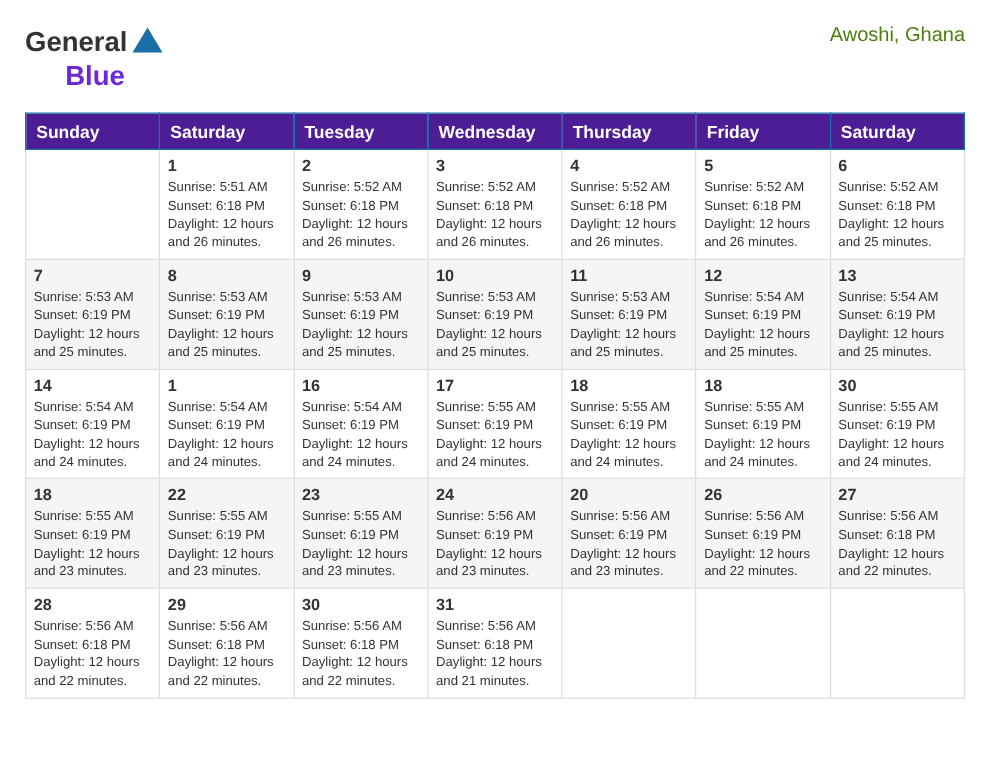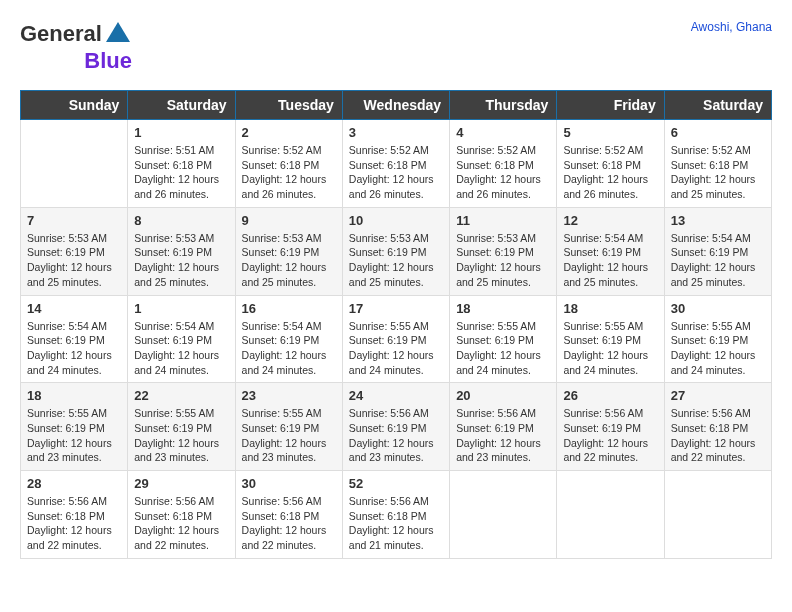--- a/index.html
+++ b/index.html
@@ -12,21 +12,21 @@
     }
     .header {
       display: flex;
       justify-content: space-between;
       align-items: flex-start;
       margin-bottom: 16px;
     }
     .logo {
       display: flex;
       flex-direction: column;
-      align-items: flex-end;
+      align-items: center;
     }
     .logo-text {
       display: flex;
       align-items: center;
       gap: 0;
     }
     .logo-general {
       font-size: 22px;
       font-weight: bold;
       color: #333;
@@ -44,32 +44,32 @@
     .title-block {
       text-align: right;
     }
     .month-year {
       font-size: 36px;
       font-weight: bold;
       color: #333;
       line-height: 1.1;
     }
     .location {
-      font-size: 12px;
-      color: #1d4ed8;
+      font-size: 16px;
+      color: #4d7c0f;
     }
     .calendar {
       width: 100%;
       border-collapse: collapse;
       border: 1px solid #ccc;
     }
     .calendar th {
-      background-color: #404040;
+      background-color: #4c1d95;
       color: #fff;
-      text-align: right;
+      text-align: left;
       padding: 6px 8px;
       font-size: 14px;
       font-weight: bold;
       border: 1px solid #1a6fa8;
     }
     .calendar td {
       vertical-align: top;
       padding: 5px 6px;
       border: 1px solid #ddd;
       width: calc(100% / 7);
@@ -251,21 +251,21 @@
         </td>
         <td>
           <span class="day-number">29</span>
           <div class="day-info">Sunrise: 5:56 AM<br>Sunset: 6:18 PM<br>Daylight: 12 hours and 22 minutes.</div>
         </td>
         <td>
           <span class="day-number">30</span>
           <div class="day-info">Sunrise: 5:56 AM<br>Sunset: 6:18 PM<br>Daylight: 12 hours and 22 minutes.</div>
         </td>
         <td>
-          <span class="day-number">52</span>
+          <span class="day-number">31</span>
           <div class="day-info">Sunrise: 5:56 AM<br>Sunset: 6:18 PM<br>Daylight: 12 hours and 21 minutes.</div>
         </td>
         <td class="empty-cell"></td>
         <td class="empty-cell"></td>
         <td class="empty-cell"></td>
       </tr>
     </tbody>
 </table>
 
 </body></html>

